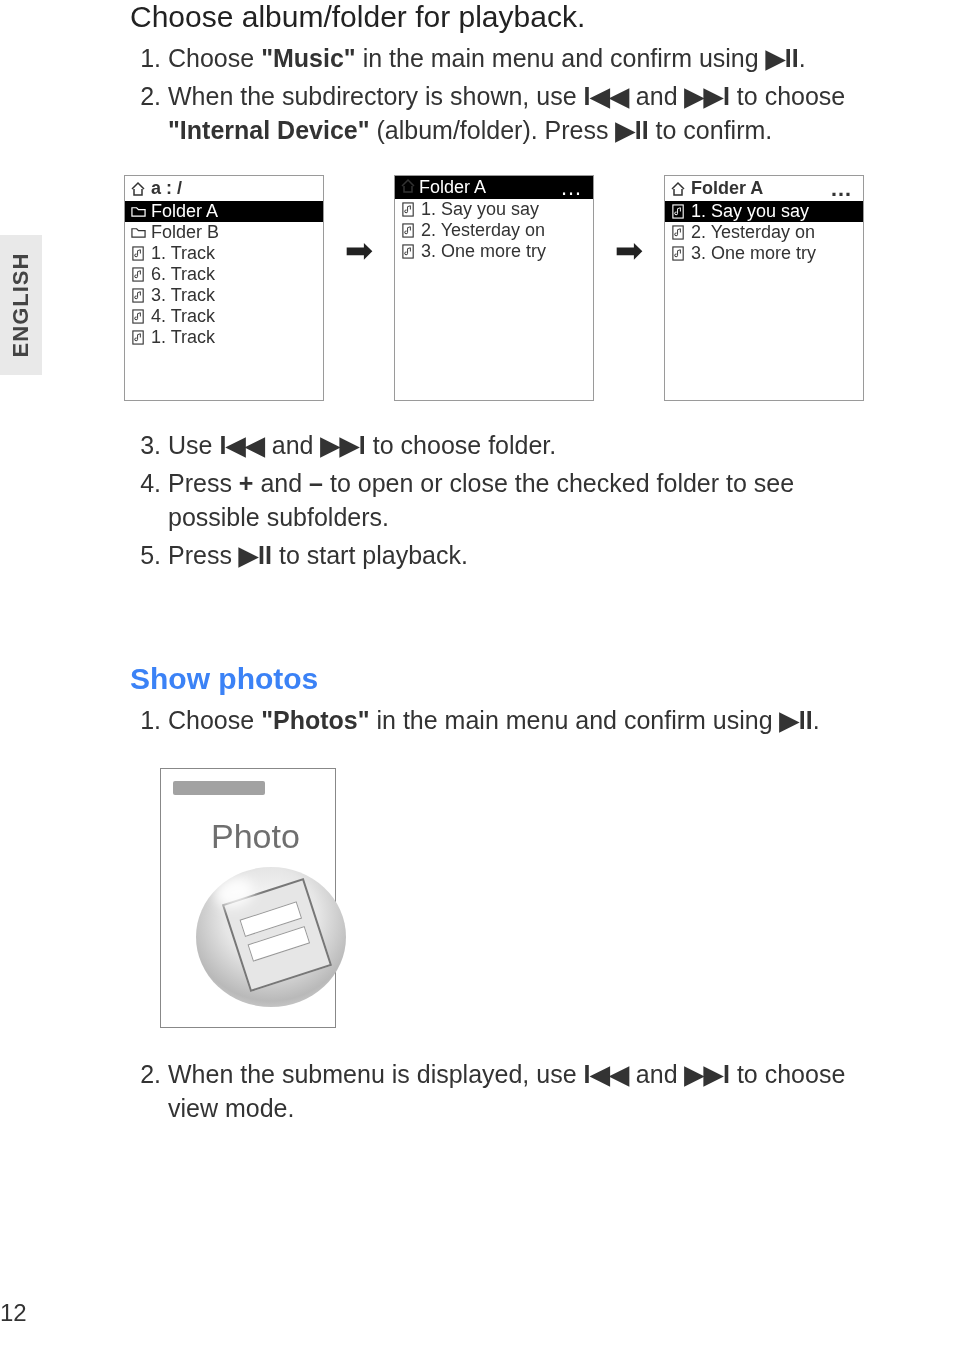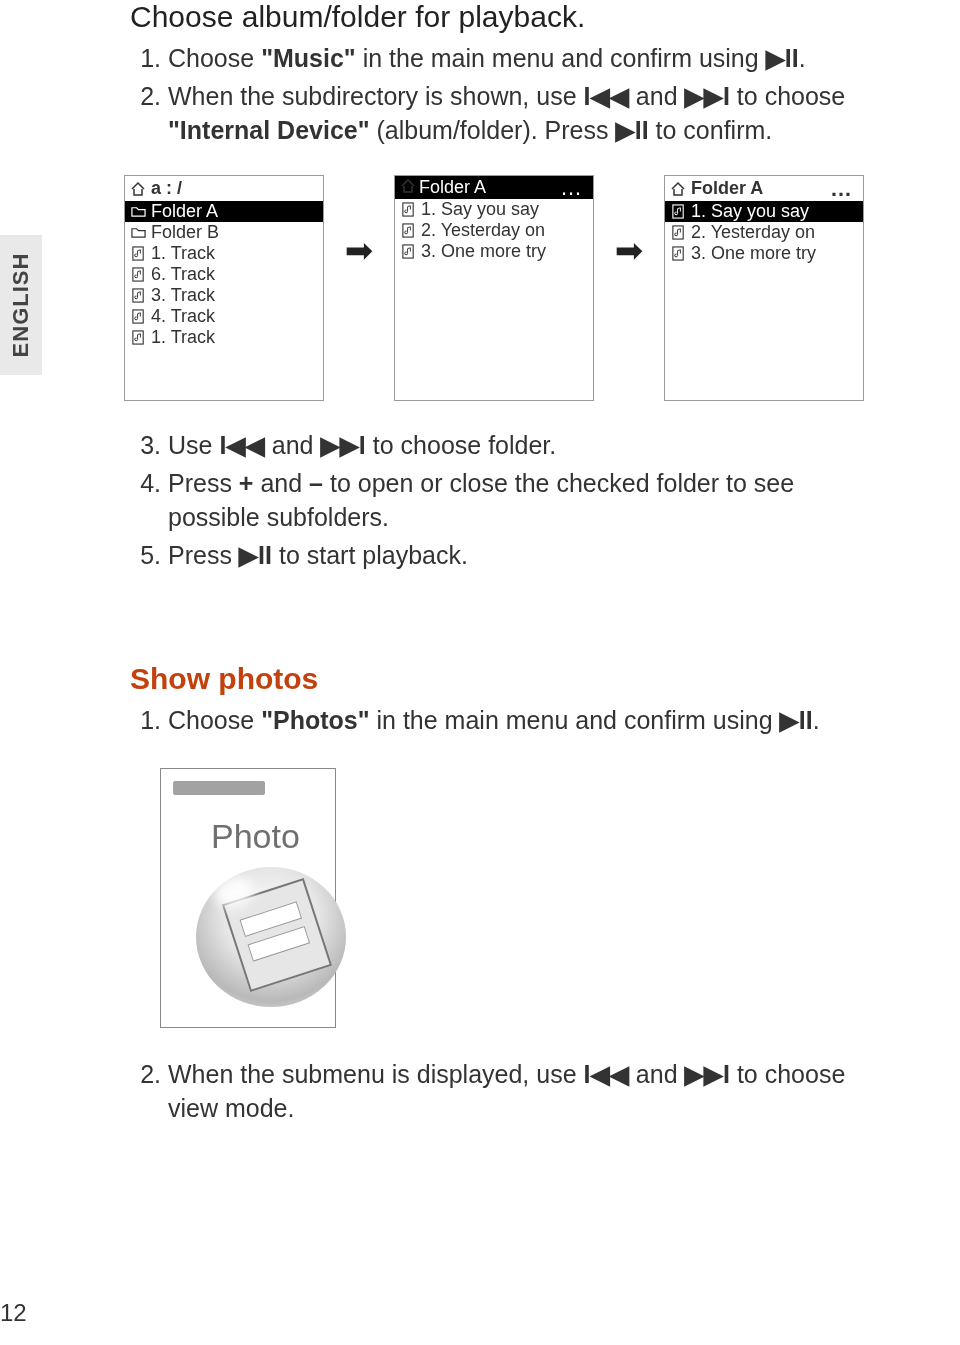--- a/index.html
+++ b/index.html
@@ -38,21 +38,21 @@
   h2.section {
     font-size: 30px;
     font-weight: 400;
     margin: 0 0 8px 0;
     color: #222;
   }
   h2.subsection {
     font-size: 30px;
     font-weight: 700;
     margin: 90px 0 8px 0;
-    color: #c2410c;
+    color: #3b82f6;
   }
   ol.steps {
     margin: 0 0 0 0;
     padding-left: 38px;
     font-size: 25px;
     line-height: 1.35;
     color: #333;
   }
   ol.steps li {
     margin-bottom: 4px;

